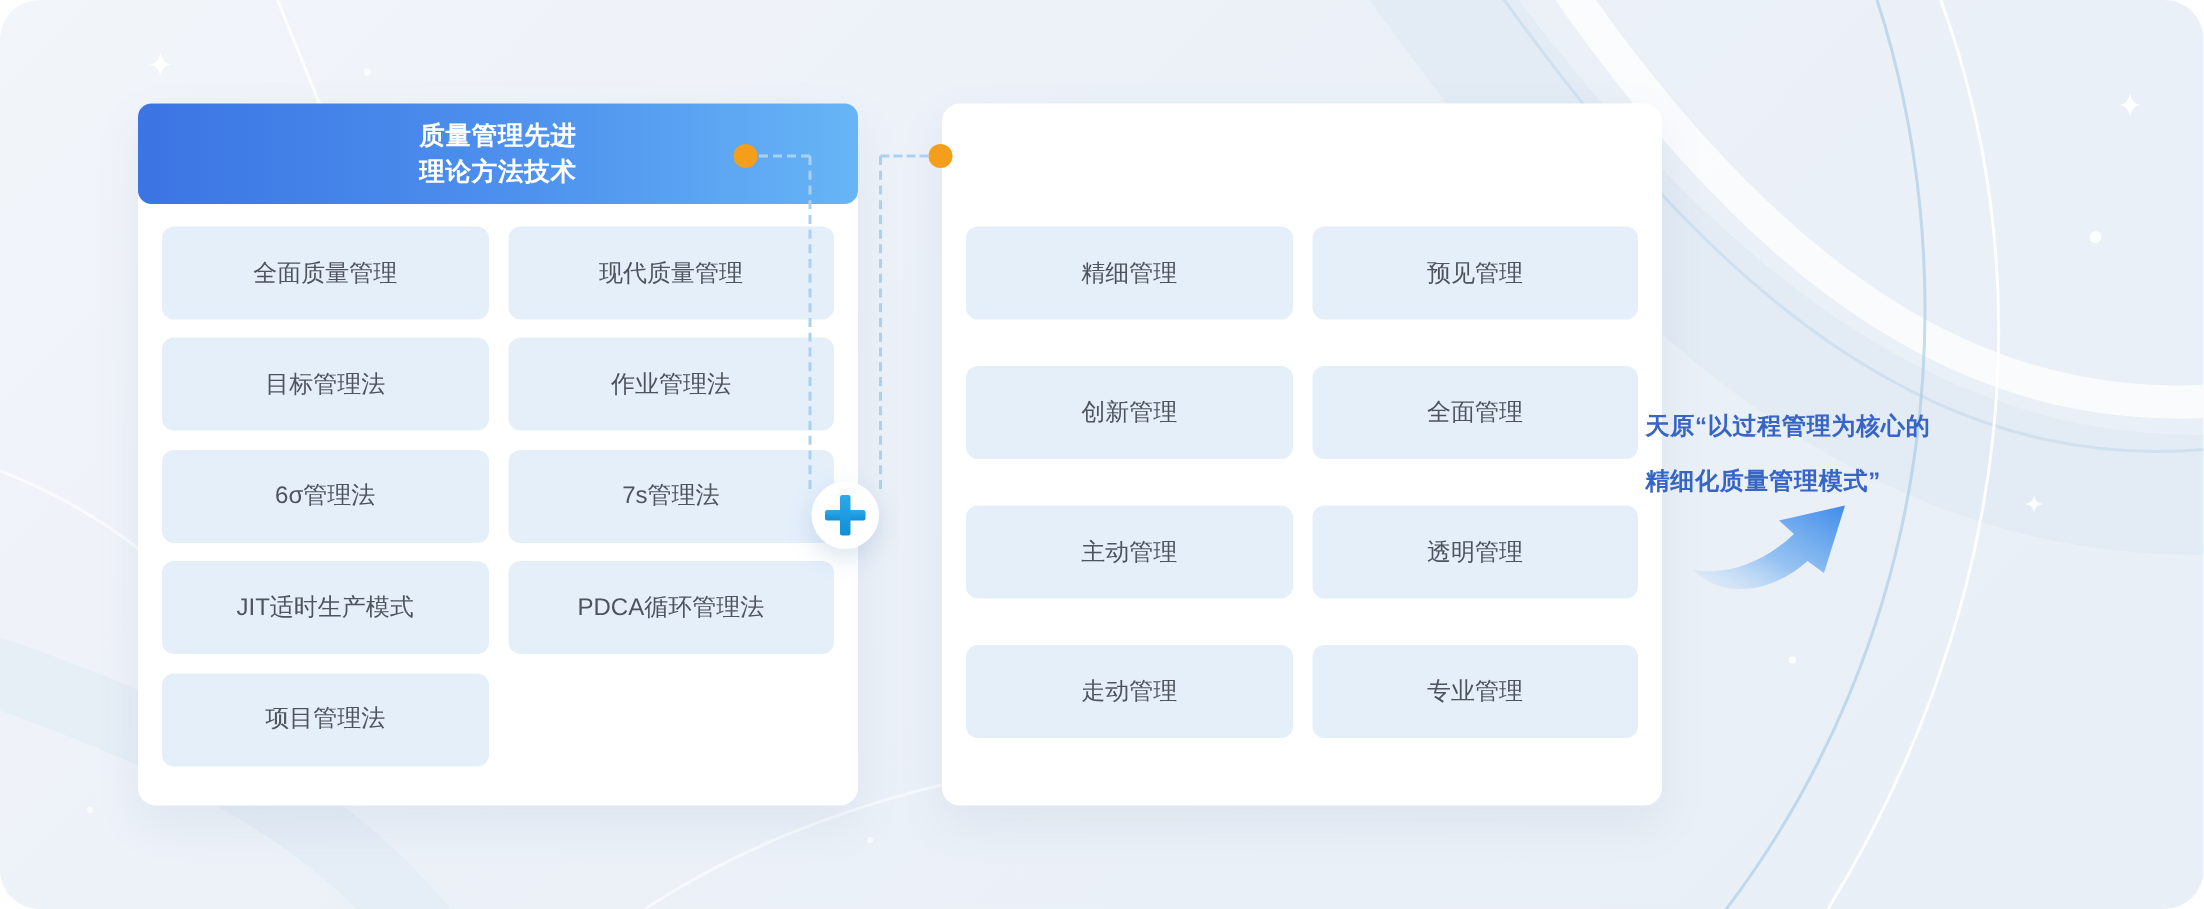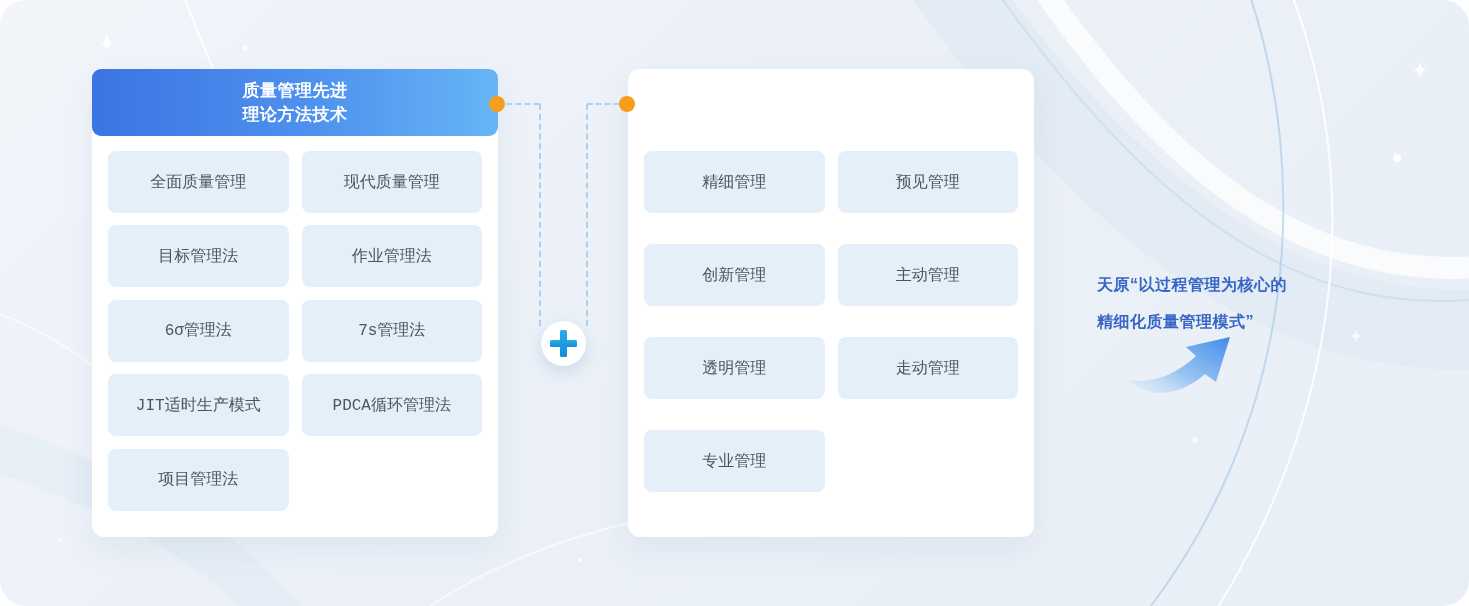--- a/index.html
+++ b/index.html
@@ -6,38 +6,38 @@
   html,body { background:#ffffff; font-family:"Liberation Sans","DejaVu Sans",sans-serif; }
   .canvas{
     position:relative; width:1469px; height:606px; overflow:hidden;
     border-radius:26px;
     background:linear-gradient(135deg,#F2F5FA 0%,#ECF1F8 40%,#E9EFF6 100%);
   }
   .bg-decor{ position:absolute; inset:0; pointer-events:none; }
 
   
   .panel{
-    position:absolute; top:69px; width:406px; height:468px;
+    position:absolute; top:69px; width:480px; height:468px;
     background:#ffffff; border-radius:12px;
     box-shadow:0 12px 30px rgba(96,128,170,0.10);
   }
   .panel-left{ left:92px; }
   .panel-right{ left:628px; }
   .panel-header{
     position:absolute; top:0; left:0; right:0; height:67px;
     border-radius:9px;
     background:linear-gradient(90deg,#3B74E3 0%,#4E92EE 55%,#67B5F6 100%);
     display:flex; flex-direction:column; align-items:center; justify-content:center;
     color:#ffffff; font-size:17px; font-weight:bold; line-height:24px;
     letter-spacing:0.5px; text-align:center;
   }
   .panel-grid{
     position:absolute; top:82px; left:16px; right:16px; bottom:26px;
     display:grid; grid-template-columns:1fr 1fr;
-    column-gap:13px; row-gap:12px;font-family:Liberation Mono, monospace;
+    column-gap:13px; row-gap:12px;
   }
   .cell{
     background:#E4EFFA; border-radius:8px; height:62px;
     display:flex; align-items:center; justify-content:center;
     color:#4E545C; font-size:16px;
   }
 
   
   .dot{
     position:absolute; width:16px; height:16px; border-radius:50%;
@@ -114,20 +114,21 @@
       <div class="cell">PDCA循环管理法</div>
       <div class="cell">项目管理法</div>
     </div>
   </section>
 
   <section class="panel panel-right">
     <div class="panel-grid">
       <div class="cell">精细管理</div>
       <div class="cell">预见管理</div>
       <div class="cell">创新管理</div>
+      <div class="cell">全面管理</div>
       <div class="cell">主动管理</div>
       <div class="cell">透明管理</div>
       <div class="cell">走动管理</div>
       <div class="cell">专业管理</div>
     </div>
   </section>
 
   <div class="dot dot-left"></div>
   <div class="dot dot-right"></div>
   <div class="dash-h left"></div>

